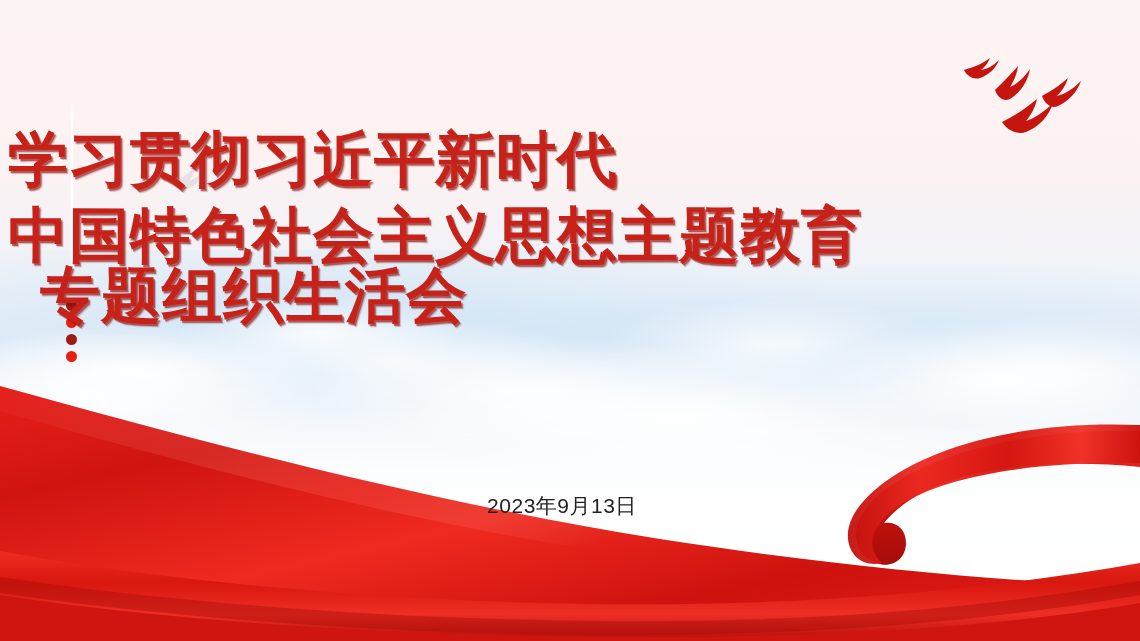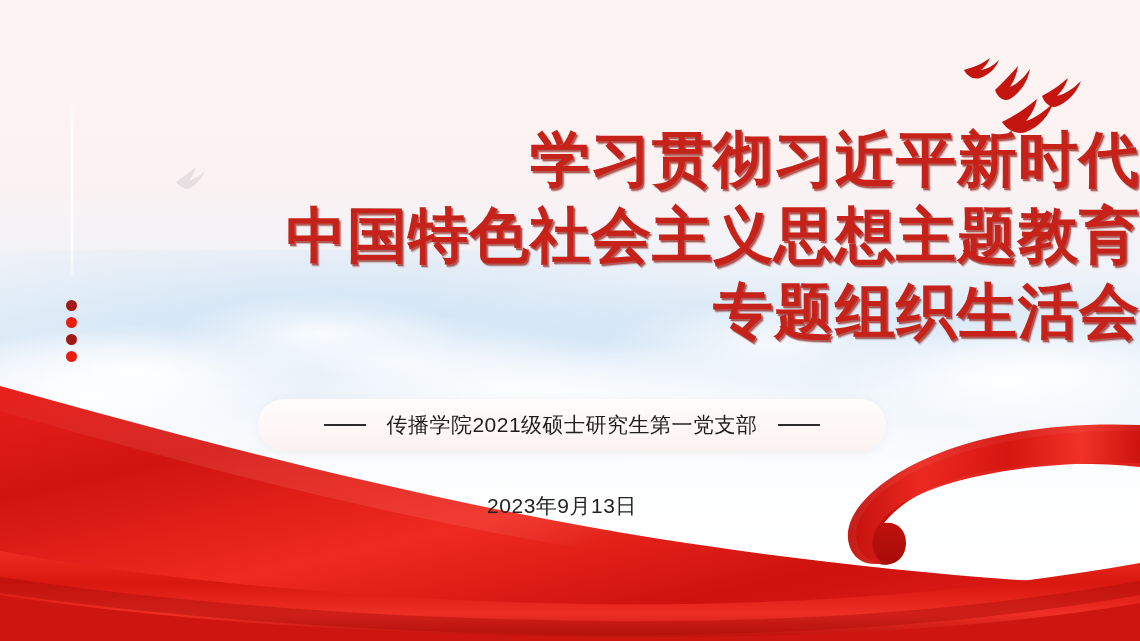--- a/index.html
+++ b/index.html
@@ -97,35 +97,35 @@
     left: 172px; top: 158px;
     width: 46px; height: 40px;
     opacity: .17;
   }
 
   
   #title-block {
     position: absolute;
     left: 8px; right: 0;
     top: 130px;
-    text-align: right;
+    text-align: left;
     z-index: 6;
   }
   .title-line {
     font-family: "Liberation Serif", "DejaVu Serif", serif;
     font-weight: 700;
     color: #c62219;
     letter-spacing: 1px;
     line-height: 1.0;
     white-space: nowrap;
     text-shadow: 1.5px 1.5px 0 rgba(150,18,12,.55),
                  2.5px 2.5px 1px rgba(120,12,8,.28);
   }
   #title-line-1 { font-size: 60px; margin-bottom: 16px; }
-  #title-line-2 { font-size: 60px; margin-bottom: 16px; }
+  #title-line-2 { font-size: 60px; }
   #title-line-3 { font-size: 60px; margin-left: 32px; }
 
   
   #subtitle-pill {
     position: absolute;
     left: 258px;
     top: 399px;
     width: 628px;
     height: 52px;
     border-radius: 26px;
@@ -199,25 +199,20 @@
       <path d="M44 84 C56 78 67 71 79 61 C77 70 73 77 68 83 C77 80 86 74 95 65 C91 78 81 89 68 94 C59 97 49 92 44 84 Z"></path>
     </g>
   </svg>
 
   <div id="title-block">
     <div id="title-line-1" class="title-line">学习贯彻习近平新时代</div>
     <div id="title-line-2" class="title-line">中国特色社会主义思想主题教育</div>
     <div id="title-line-3" class="title-line">专题组织生活会</div>
   </div>
 
-  <div id="subtitle-pill">
-    <span class="pill-dash"></span>
-    <span id="subtitle-text">传播学院2021级硕士研究生第一党支部</span>
-    <span class="pill-dash"></span>
-  </div>
 
   <div id="date-text">2023年9月13日</div>
 
   <svg id="ribbon" viewBox="0 0 1140 260" preserveAspectRatio="none">
     <defs>
       <linearGradient id="gMain" x1="0" y1="0" x2="1" y2="1">
         <stop offset="0%" stop-color="#e8201b"></stop>
         <stop offset="22%" stop-color="#d01410"></stop>
         <stop offset="48%" stop-color="#ef2a20"></stop>
         <stop offset="72%" stop-color="#cf120e"></stop>

